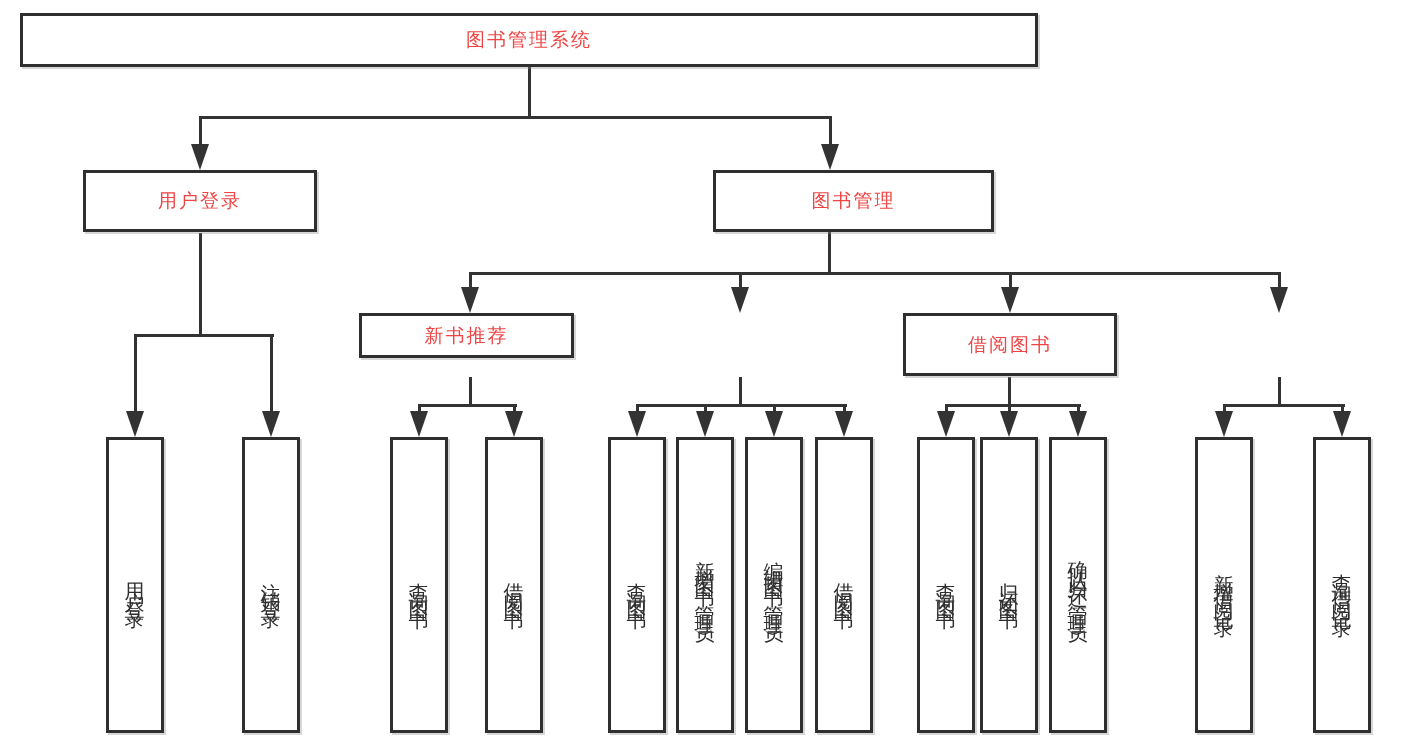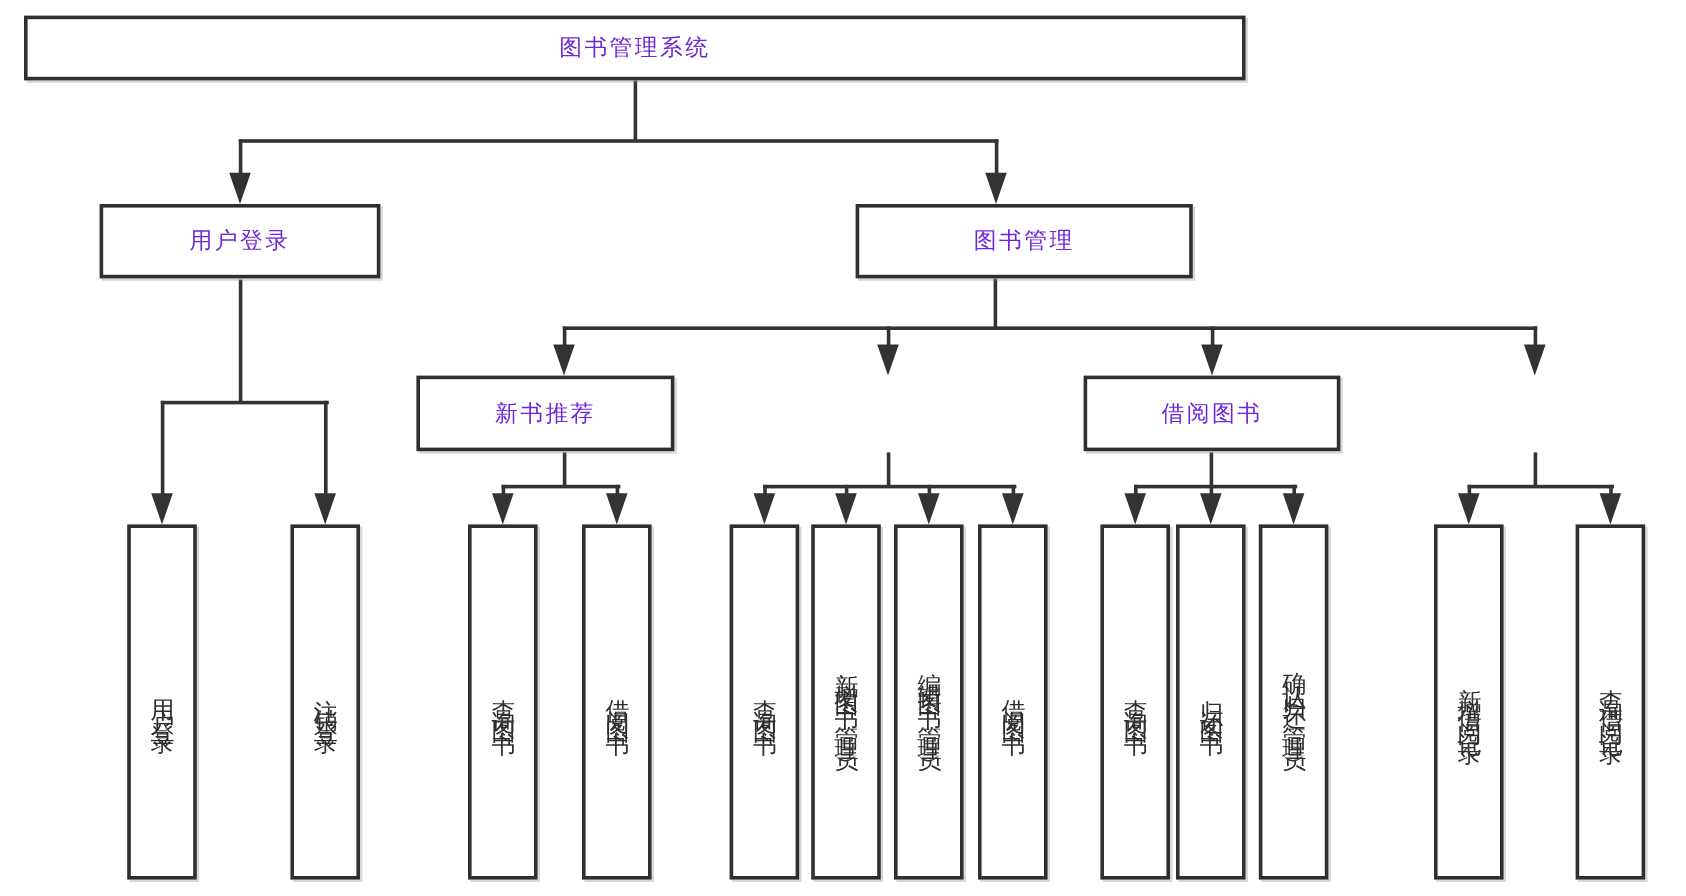--- a/index.html
+++ b/index.html
@@ -14,21 +14,21 @@
   .hbox {
     position: absolute;
     box-sizing: border-box;
     background: #ffffff;
     border: 3px solid #2f2f2f;
     display: flex;
     align-items: center;
     justify-content: center;
     font-size: 19px;
     letter-spacing: 2px;
-    color: #6d28d9;
+    color: #ef4444;
     box-shadow: 2px 2px 0 rgba(140,140,140,0.35);
     z-index: 2;
     text-align: center;
   }
   .vbox {
     position: absolute;
     box-sizing: border-box;
     top: 437px;
     width: 58px;
     height: 296px;
@@ -72,21 +72,21 @@
 <title>图书管理系统</title></head>
 <body>
 
 <div id="stage">
 
   <div class="hbox" style="left:20px; top:13px; width:1018px; height:54px">图书管理系统</div>
 
   <div class="hbox" style="left:83px; top:170px; width:234px; height:62px">用户登录</div>
   <div class="hbox" style="left:713px; top:170px; width:281px; height:62px">图书管理</div>
 
-  <div class="hbox" style="left:347px; top:313px; width:215px; height:63px">新书推荐</div>
+  <div class="hbox" style="left:359px; top:313px; width:215px; height:45px">新书推荐</div>
   <div class="hbox" style="left:903px; top:313px; width:214px; height:63px">借阅图书</div>
 
   <div class="vbox" style="left:106px">用户登录</div>
   <div class="vbox" style="left:242px">注销登录</div>
 
   <div class="vbox" style="left:390px">查询图书</div>
   <div class="vbox" style="left:485px">借阅图书</div>
 
   <div class="vbox" style="left:608px">查询图书</div>
   <div class="vbox" style="left:676px">新增图书（管理员）</div>

